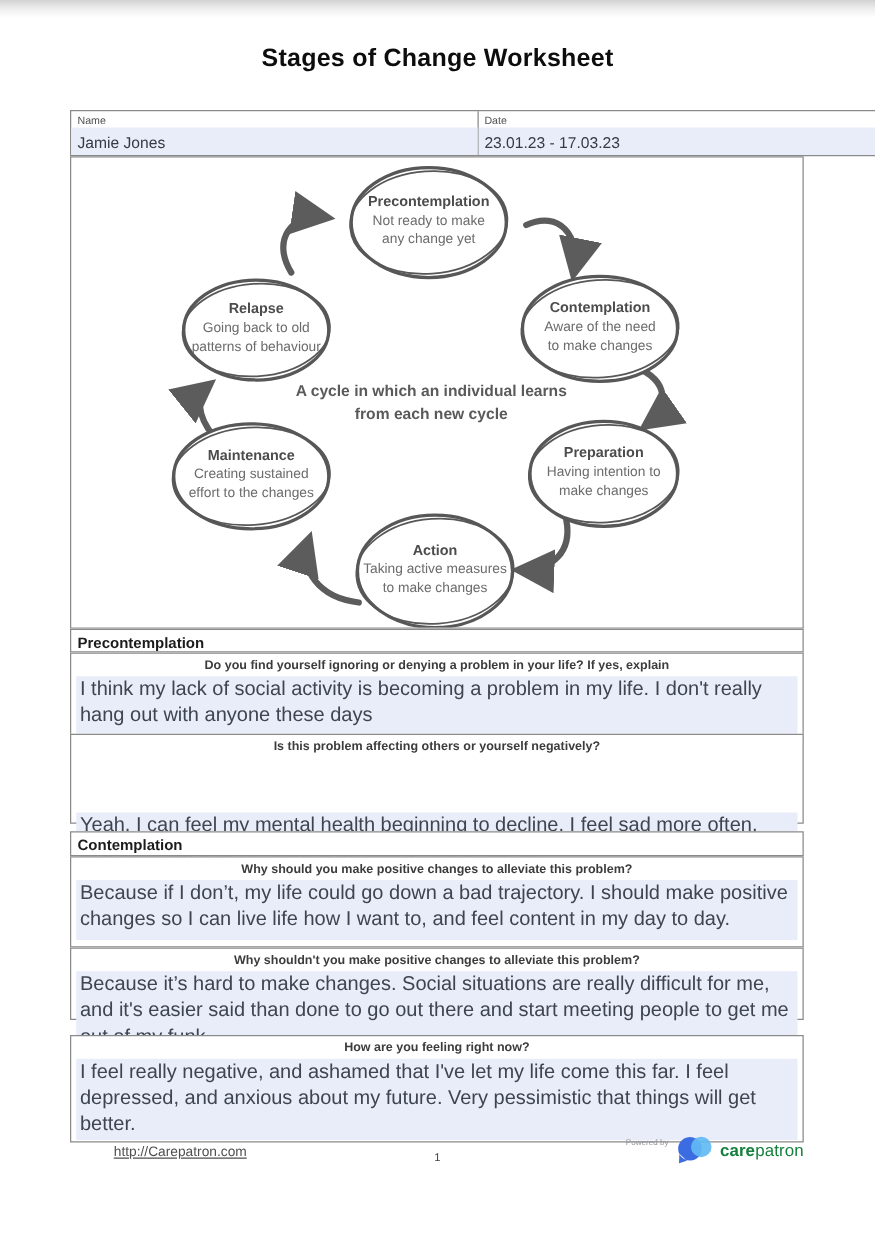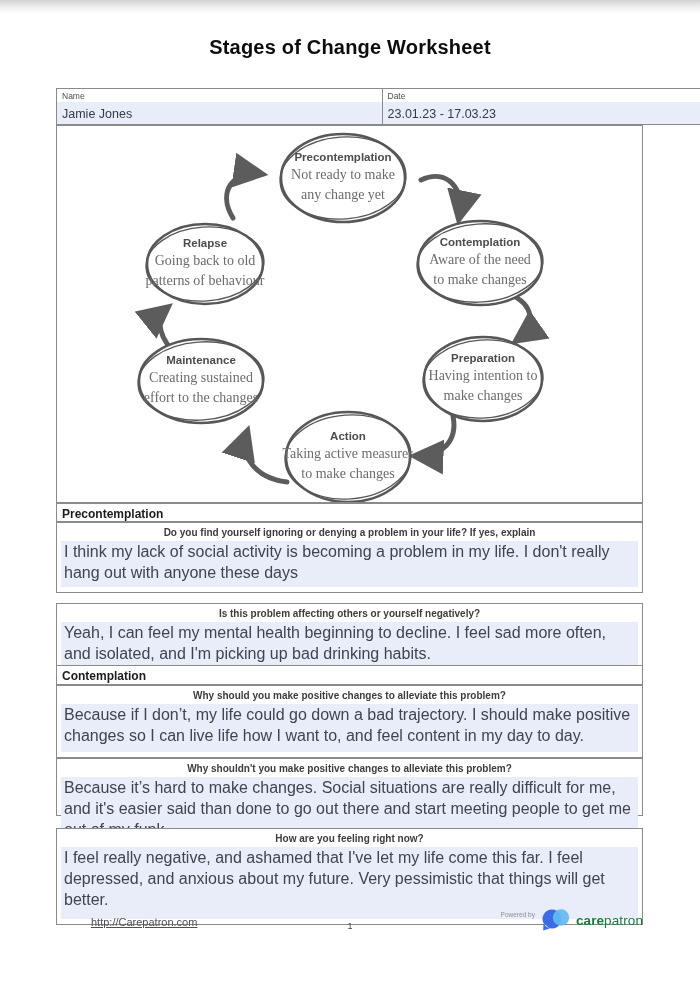--- a/index.html
+++ b/index.html
@@ -20,21 +20,21 @@
   .info-label{font-size:8.5px;color:#4f4f4f;padding:2px 4px 1px 5px;}
   .info-value{flex:1;background:#e9edf9;color:#343a46;font-size:12.5px;
     padding:1px 5px 0 5px;display:flex;align-items:center;}
 
   
   .diagram-box{position:absolute;top:125px;left:56px;width:587px;height:378px;
     border:1px solid #8a8a8a;box-sizing:border-box;background:#fff;}
   .diagram-svg{position:absolute;left:0;top:0;}
   .stage{position:absolute;transform:translate(-50%,-50%);width:140px;text-align:center;}
   .stage-title{font-size:11.5px;font-weight:700;color:#4c4c4c;margin-bottom:2px;}
-  .stage-desc{font-size:14px;color:#6b6b6b;line-height:1.4;font-family:Liberation Serif, serif;}
+  .stage-desc{font-size:11px;color:#6b6b6b;line-height:1.4;}
   .st-precontemplation{left:286px;top:52px;}
   .st-contemplation{left:423px;top:137px;}
   .st-preparation{left:426px;top:253px;}
   .st-action{left:291px;top:331px;}
   .st-maintenance{left:144px;top:255px;}
   .st-relapse{left:148px;top:138px;}
   .center-text{position:absolute;left:288px;top:196px;transform:translate(-50%,-50%);
     width:320px;text-align:center;font-size:12.5px;font-weight:700;color:#5a5a5a;line-height:1.45;}
 
   
@@ -42,25 +42,25 @@
     border:1px solid #8a8a8a;background:#fff;font-size:12px;font-weight:700;color:#1c1c1c;
     padding:3px 5px 2px 5px;}
   .qblock{position:absolute;left:56px;width:587px;box-sizing:border-box;
     border:1px solid #8a8a8a;background:#fff;display:flex;flex-direction:column;
     padding:3px 4px 5px 4px;}
   .question{font-size:10px;font-weight:700;color:#3c3c3c;padding:1px 1px 3px 1px;text-align:center;}
   .answer{flex:1;background:#e9edf9;color:#3e4450;font-size:16px;line-height:1.3;
     padding:1px 4px 2px 3px;}
   .hdr-1{top:503px;height:19px;}
   .qb-1{top:522px;height:71px;}
-  .qb-2{top:603px;height:72px;}
+  .qb-2{top:587px;height:72px;gap:44px;}
   .hdr-2{top:665px;height:20px;}
   .qb-3{top:685px;height:73px;}
   .qb-4{top:758px;height:58px;}
-  .qb-5{top:828px;height:97px;}
+  .qb-5{top:828px;height:86px;}
 
   
   .footer-link{position:absolute;left:56px;top:916px;font-size:11px;color:#4f4f4f;
     text-decoration:underline;margin-left:35px;}
   .footer-page{position:absolute;left:0;top:921px;width:700px;text-align:center;
     font-size:9px;color:#444;}
   .powered{position:absolute;right:57px;top:907px;display:flex;align-items:center;gap:5px;}
   .powered-by{font-size:6.5px;color:#8d9097;align-self:flex-start;margin-top:4px;}
   .brand{font-size:13.5px;color:#15803d;letter-spacing:.1px;}
   .brand b{font-weight:700;}
@@ -141,20 +141,24 @@
       <div class="stage-title">Maintenance</div>
       <div class="stage-desc">Creating sustained</div>
       <div class="stage-desc">effort to the changes</div>
     </div>
     <div class="stage st-relapse">
       <div class="stage-title">Relapse</div>
       <div class="stage-desc">Going back to old</div>
       <div class="stage-desc">patterns of behaviour</div>
     </div>
 
+    <div class="center-text">
+      <div>A cycle in which an individual learns</div>
+      <div>from each new cycle</div>
+    </div>
   </div>
 
   <div class="sec-header hdr-1">Precontemplation</div>
 
   <div class="qblock qb-1">
     <div class="question">Do you find yourself ignoring or denying a problem in your life? If yes, explain</div>
     <div class="answer">I think my lack of social activity is becoming a problem in my life. I don't really hang out with anyone these days</div>
   </div>
 
   <div class="qblock qb-2">

